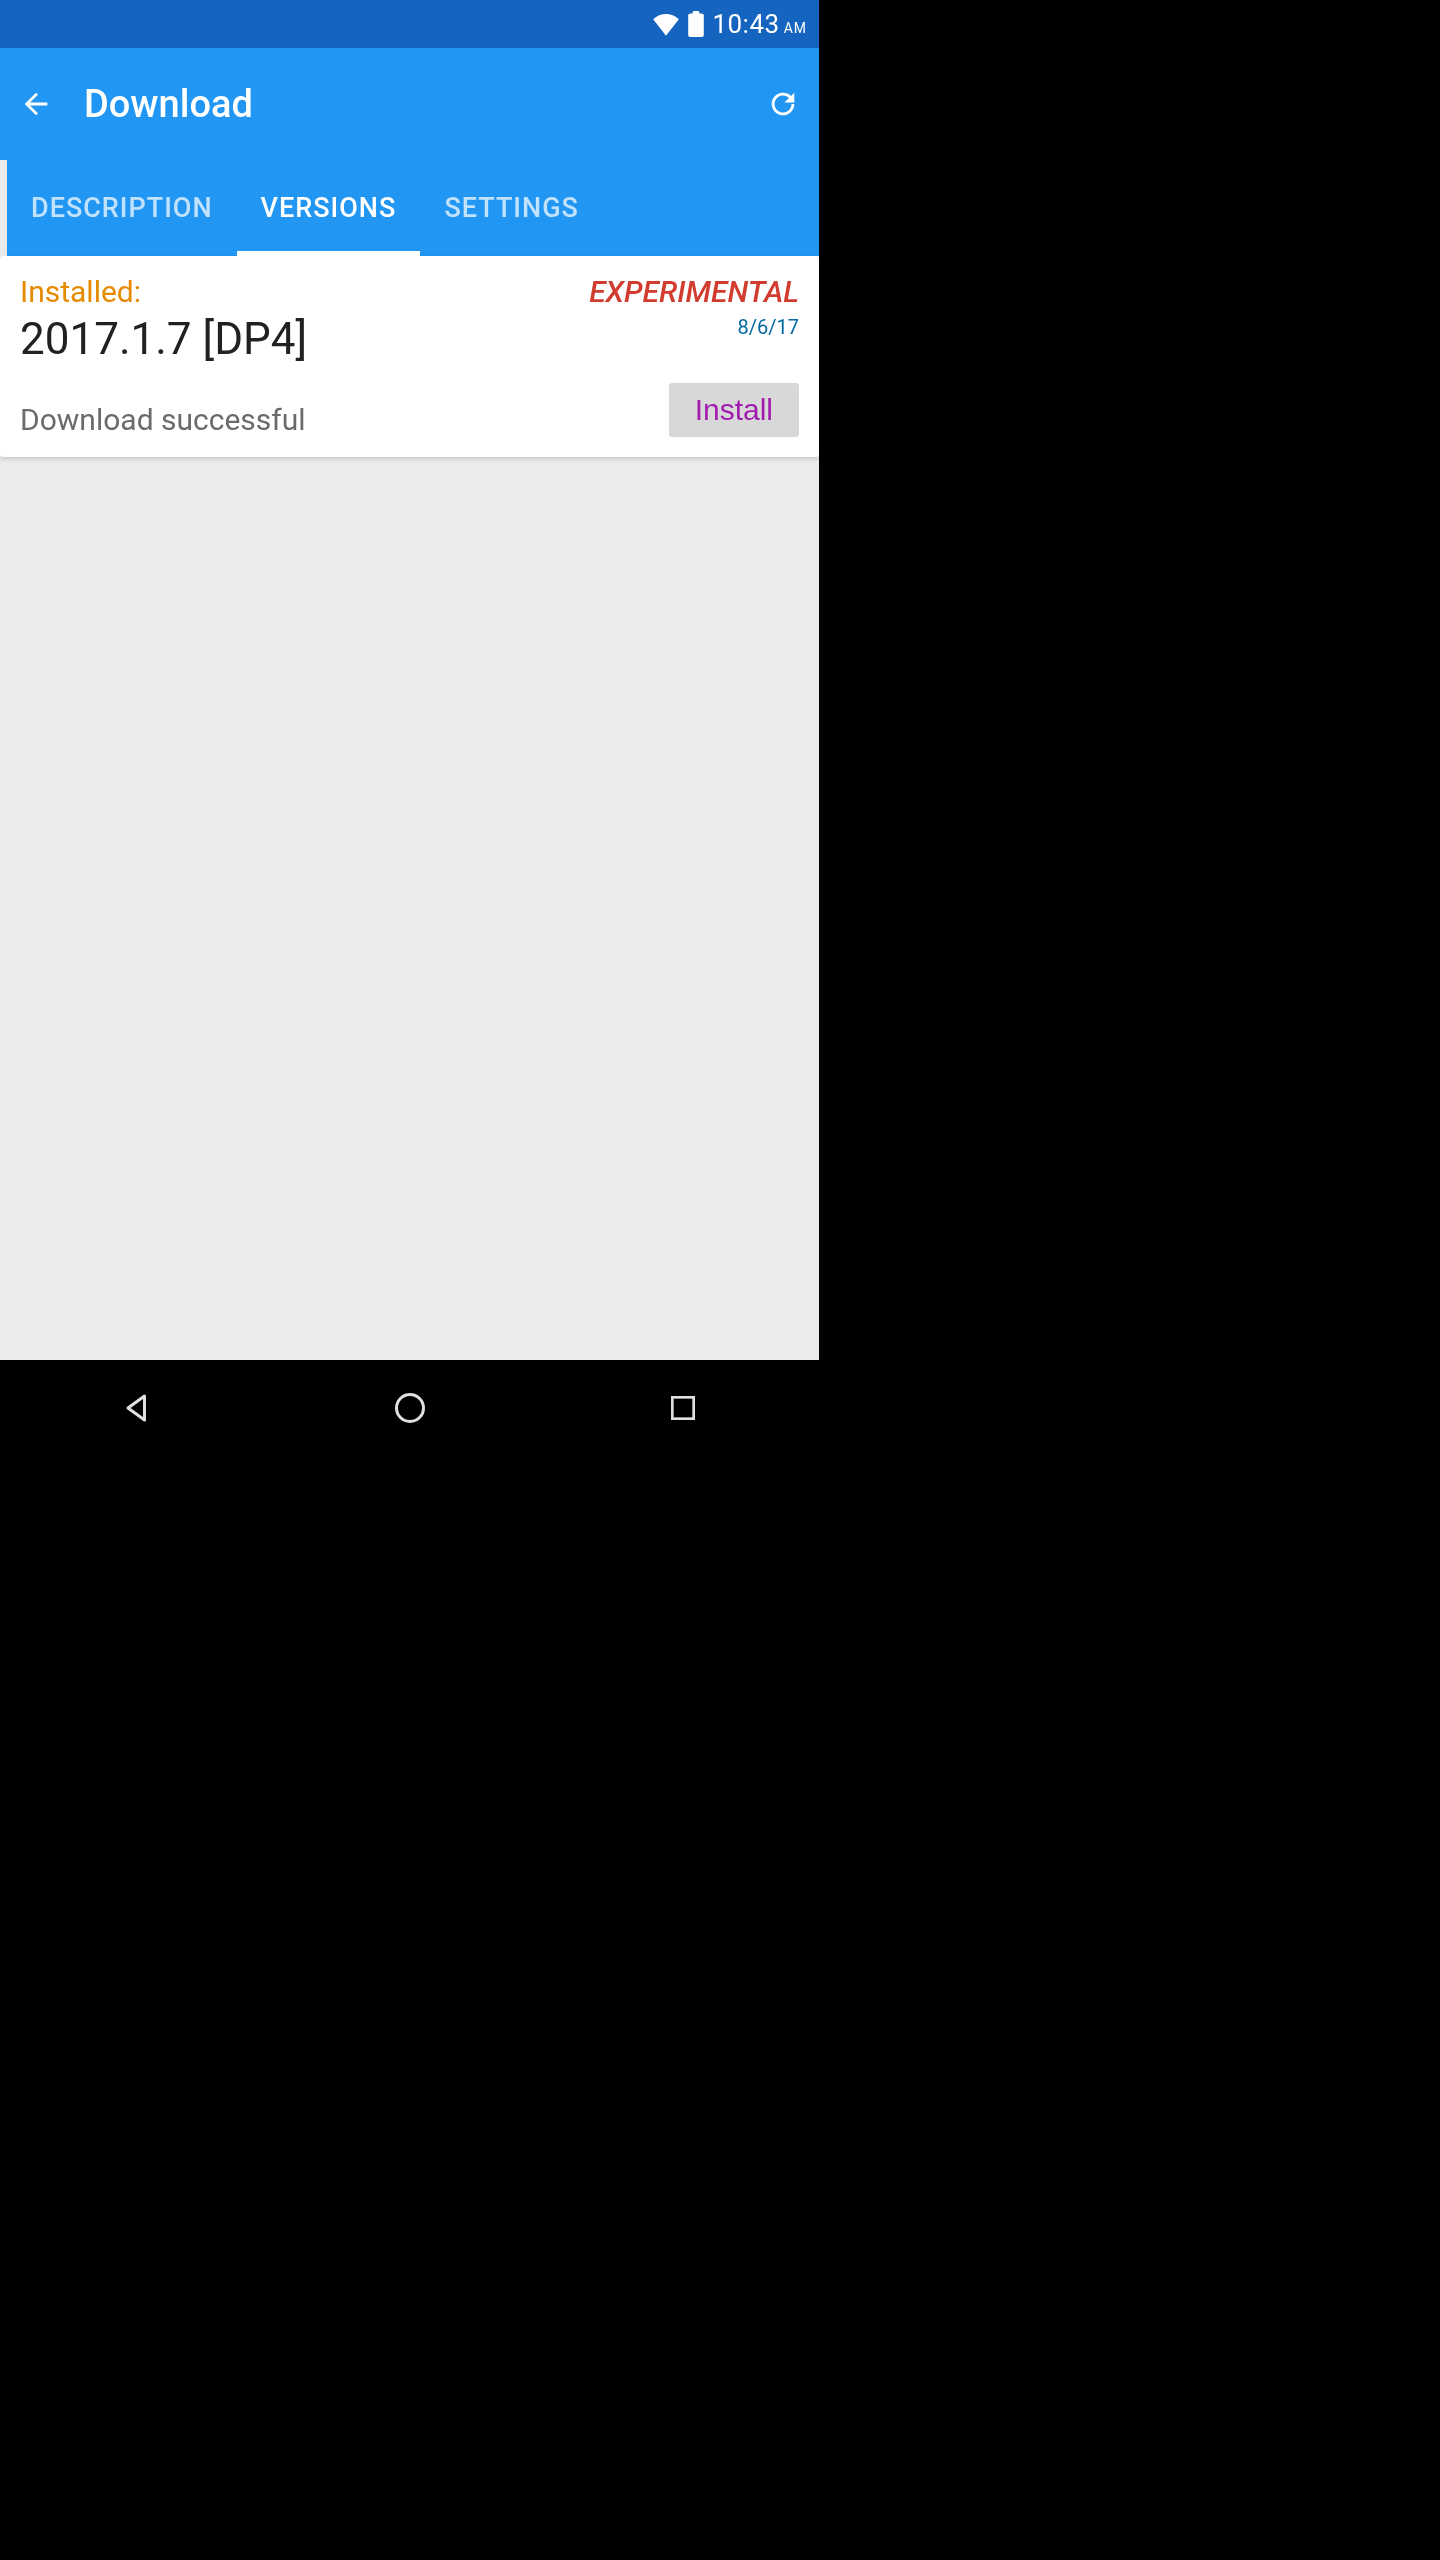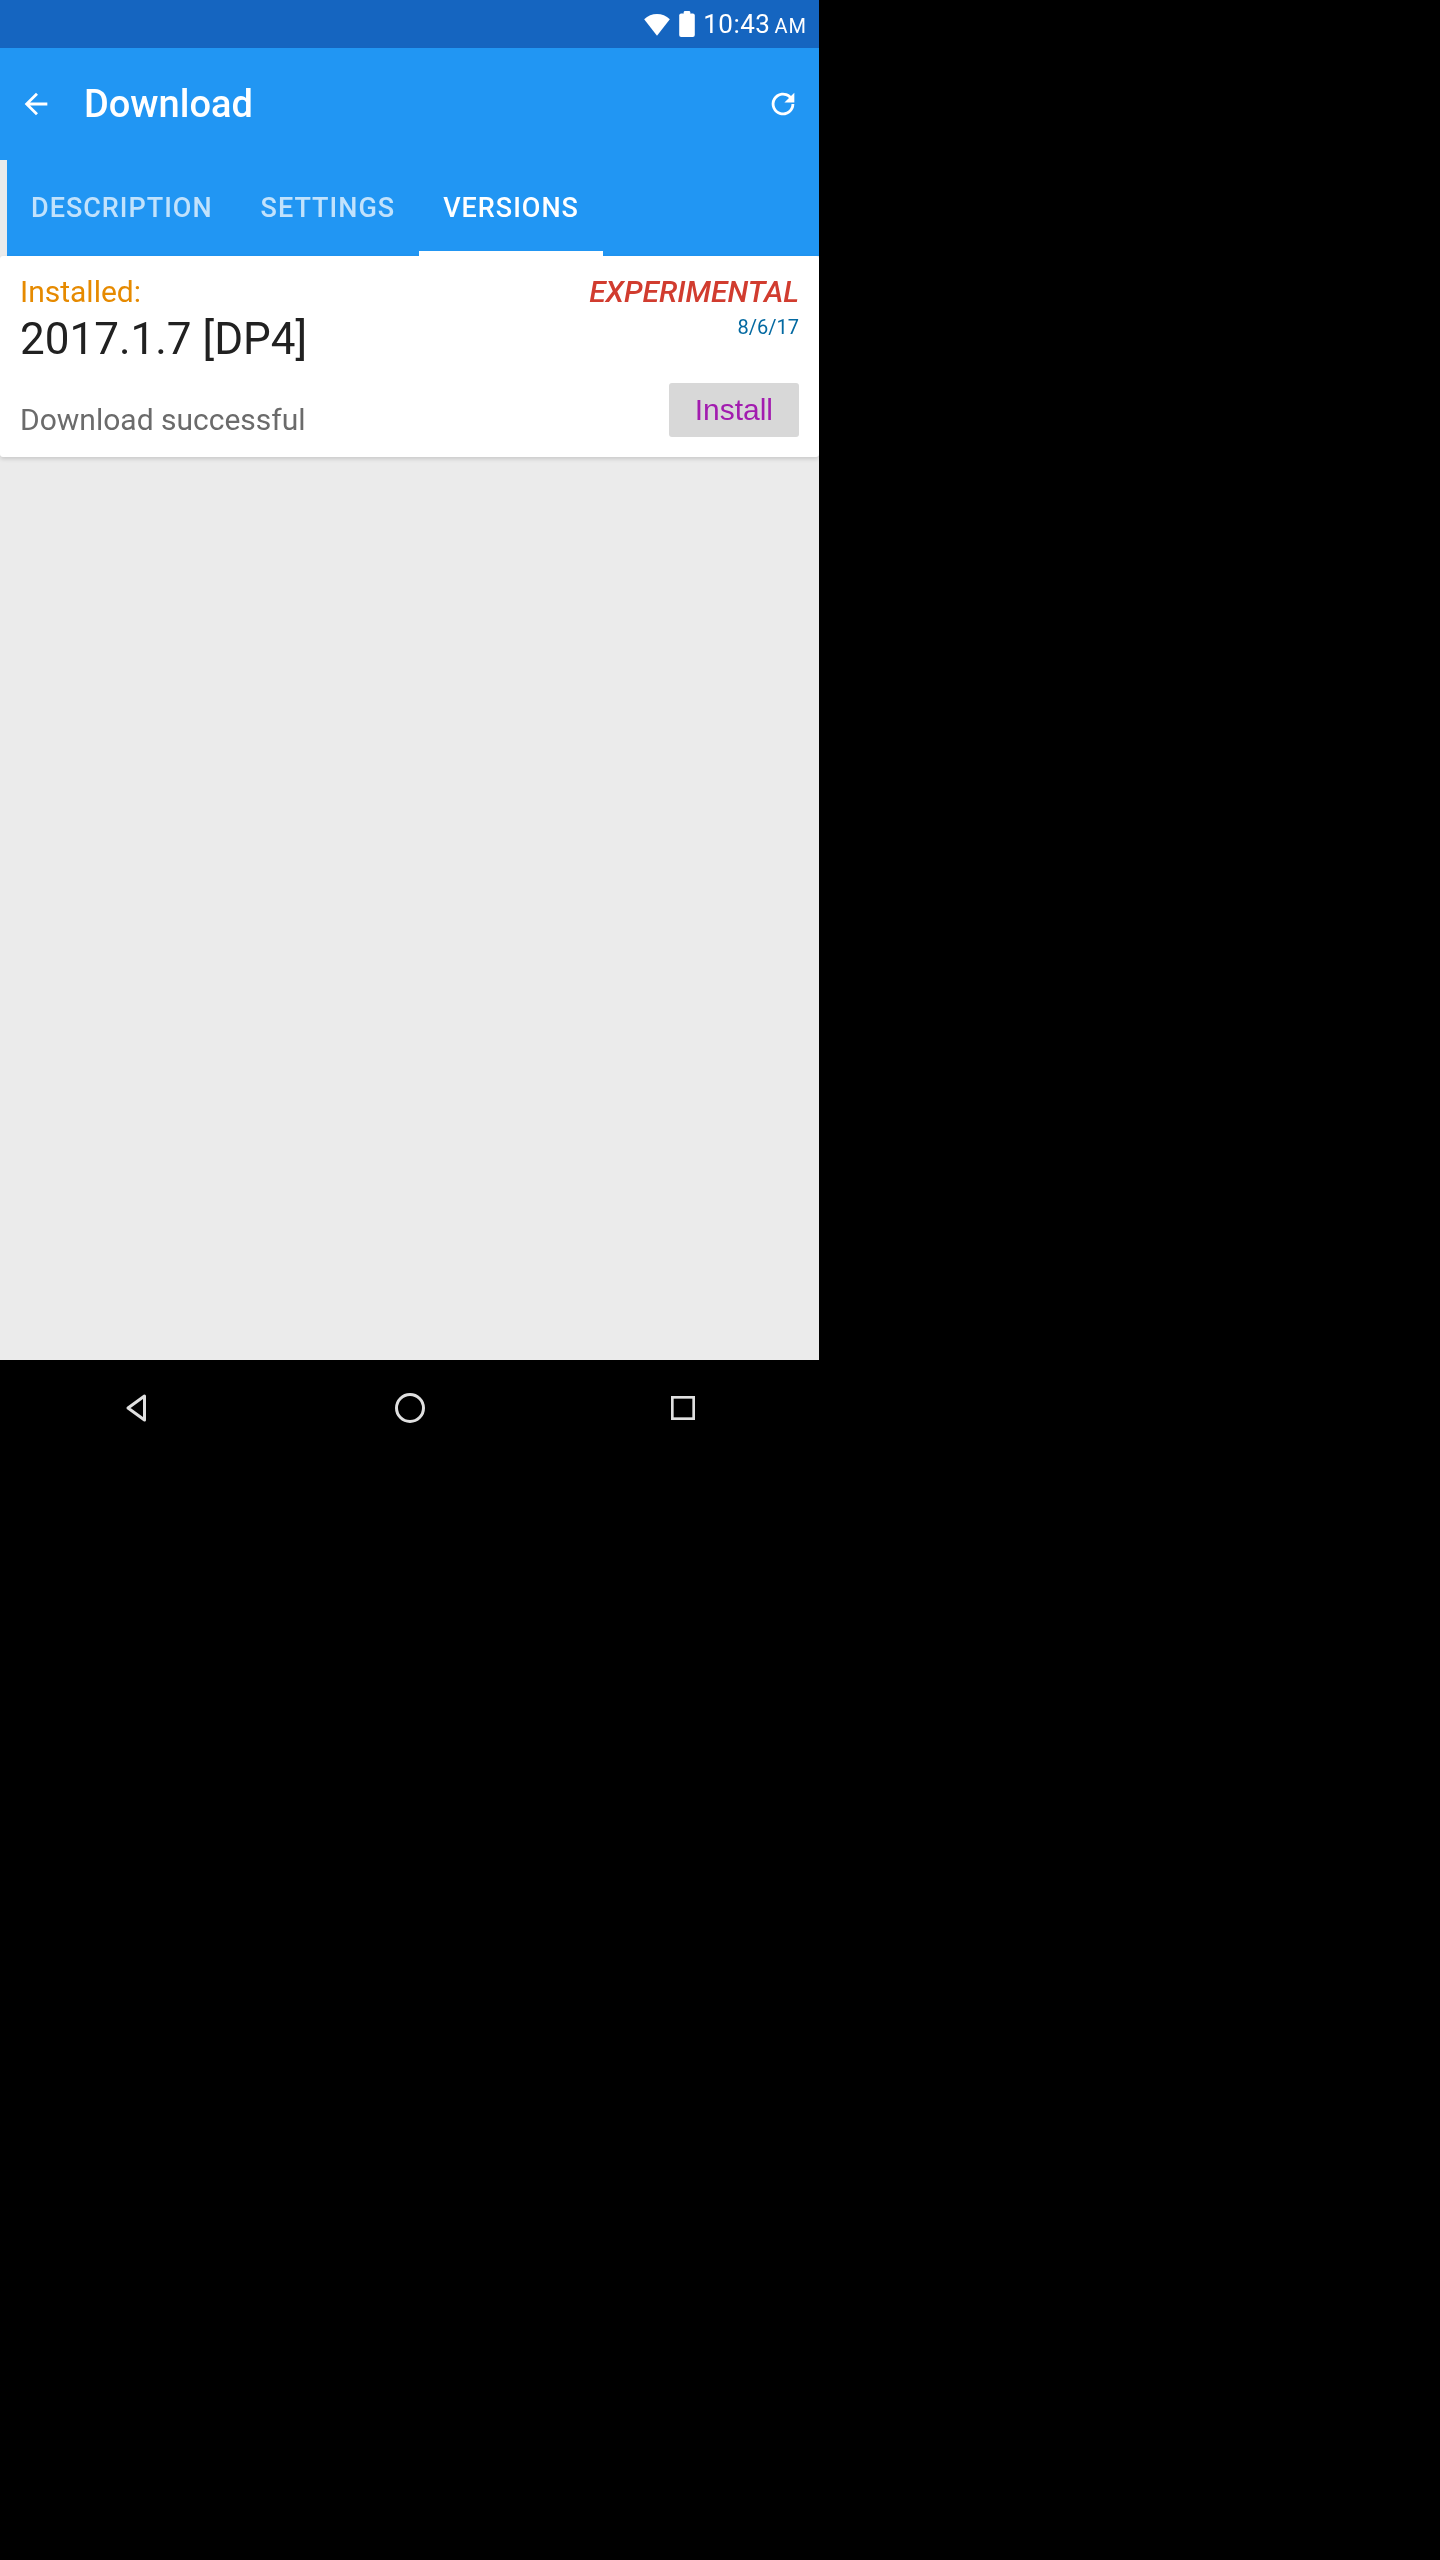--- a/index.html
+++ b/index.html
@@ -2,21 +2,21 @@
 <html><head>
 <meta charset="utf-8">
 <style>
   * { box-sizing: border-box; margin: 0; padding: 0; }
   html, body { width: 819px; height: 1456px; font-family: Roboto, Arial, sans-serif; background: #000; overflow: hidden; }
   .screen { width: 819px; height: 1456px; background: #ebebeb; display: flex; flex-direction: column; }
 
   .status-bar { height: 48px; background: #1565c0; display: flex; align-items: center; justify-content: flex-end; padding: 4px 12px; color: #fff; gap: 8px; }
   .status-bar .wifi, .status-bar .battery { display: inline-flex; align-items: center; }
   .status-bar .time { font-size: 26px; font-weight: 400; letter-spacing: 0.5px; display: flex; align-items: baseline; }
-  .status-bar .ampm { font-size: 20px; margin-left: 4px; letter-spacing: 1px; }
+  .status-bar .ampm { font-size: 14px; margin-left: 4px; letter-spacing: 1px; }
 
   .app-bar { background: #2196f3; height: 112px; display: flex; align-items: center; padding: 0 16px; gap: 28px; }
   .back-btn { width: 40px; height: 40px; display: flex; align-items: center; justify-content: center; color: #fff; }
   .app-title { color: #fff; font-size: 38px; font-weight: 500; flex: 1; }
   .refresh-btn { width: 40px; height: 40px; display: flex; align-items: center; justify-content: center; color: #fff; }
 
   .tab-bar { background: #2196f3; height: 96px; display: flex; align-items: stretch; margin-left: 7px; }
   .tab { padding: 0 24px; display: flex; align-items: center; justify-content: center; color: rgba(255,255,255,0.72); font-size: 27px; font-weight: 500; letter-spacing: 1px; position: relative; }
   .tab.active { color: #fff; }
   .tab.active::after { content: ""; position: absolute; left: 0; right: 0; bottom: 0; height: 5px; background: #fff; }
@@ -70,25 +70,25 @@
       <svg width="34" height="34" viewBox="0 0 24 24">
           <path d="M17.65 6.35A8 8 0 1 0 20 12h-2a6 6 0 1 1-1.76-4.24L13 11h7V4z" fill="#fff"></path>
         </svg>
     </div>
   </div>
 
   <div class="tab-bar">
     <div class="tab">
       <span>DESCRIPTION</span>
     </div>
+    <div class="tab active">
+      <span>VERSIONS</span>
+    </div>
     <div class="tab">
       <span>SETTINGS</span>
-    </div>
-    <div class="tab active">
-      <span>VERSIONS</span>
     </div>
   </div>
 
   <div class="content">
     <div class="card">
       <div class="card-row1">
         <span class="installed-label">Installed:</span>
         <span class="experimental">EXPERIMENTAL</span>
       </div>
       <div class="version-row">

